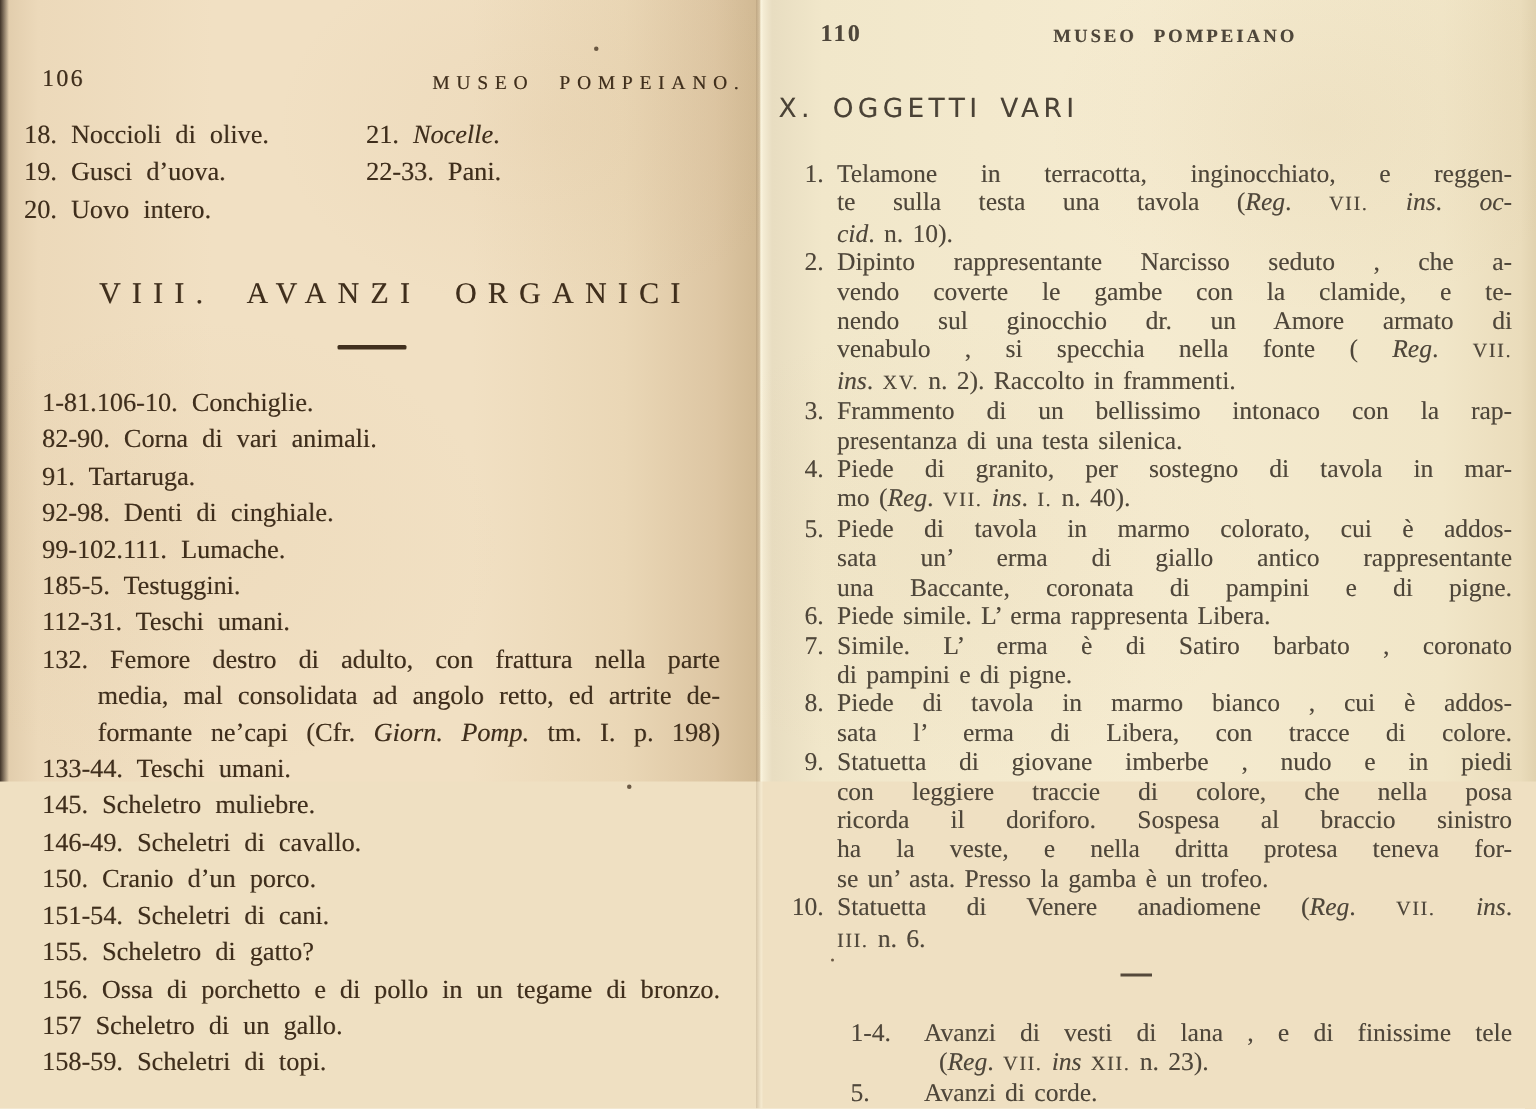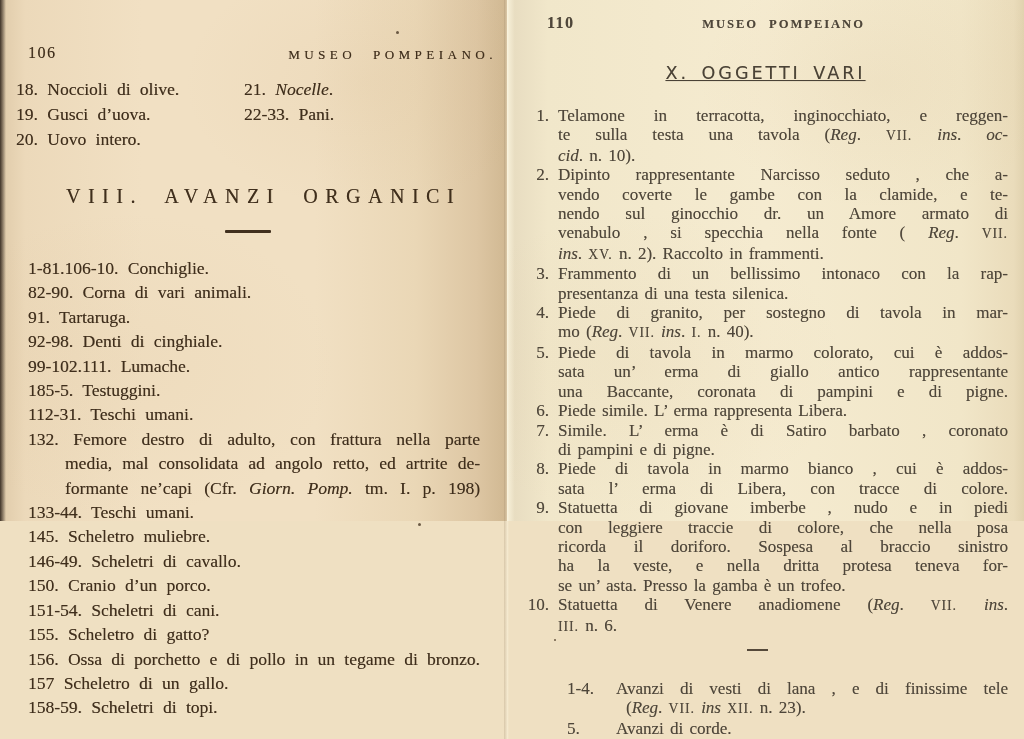--- a/index.html
+++ b/index.html
@@ -32,22 +32,22 @@
     font-size:20px;letter-spacing:7.5px;word-spacing:10px;}
   .lp-rule{position:absolute;left:225px;top:230px;width:46px;height:2.5px;background:#41301e;border-radius:1px;}
   .lp-entries{position:absolute;left:28px;width:452px;top:256px;font-size:17.5px;}
   .lln{line-height:24.4px;word-spacing:5px;}
   .lln.jl{word-spacing:0;text-align:justify;text-align-last:justify;}
   .lln.cont{padding-left:37px;}
   
   .rp-num{position:absolute;left:40px;top:14px;font-size:16px;font-weight:bold;letter-spacing:1.5px;}
   .rp-title{position:absolute;left:0;right:0;top:17px;text-align:center;
     font-size:12.5px;font-weight:bold;letter-spacing:2px;word-spacing:6px;padding-left:36px;}
-  .rp-heading{position:absolute;left:0;right:0;top:63px;text-align:center;color:#4a4236;
-    font-family:"DejaVu Sans",sans-serif;font-size:17.5px;letter-spacing:3px;word-spacing:4px;text-decoration:underline;}
+  .rp-heading{position:absolute;left:12px;right:0;top:63px;color:#4a4236;
+    font-family:"DejaVu Sans",sans-serif;font-size:17.5px;letter-spacing:3px;word-spacing:4px;}
   .rp-entries{position:absolute;left:12px;right:16px;top:106px;font-size:17px;}
   .rp-bottom{position:absolute;left:12px;right:16px;top:679px;font-size:17px;}
   .entry{display:flex;}
   .entry .num{flex:0 0 30px;text-align:right;line-height:19.4px;}
   .entry .etext{flex:1;margin-left:9px;min-width:0;}
   .rp-bottom .entry .num{flex:0 0 44px;text-align:left;margin-left:48px;}
   .rp-bottom .entry .etext{margin-left:5px;}
   .ln{line-height:19.4px;word-spacing:2px;}
   .ln.jl{word-spacing:normal;text-align:justify;text-align-last:justify;}
   .ln.ind{padding-left:10px;}

